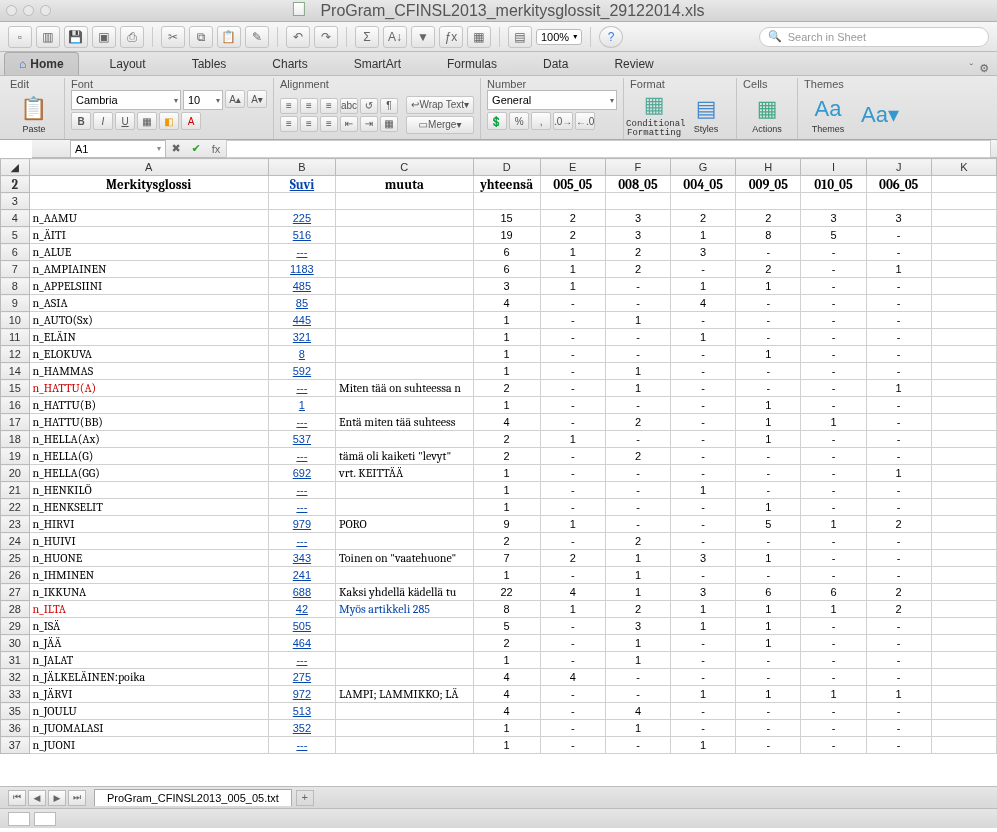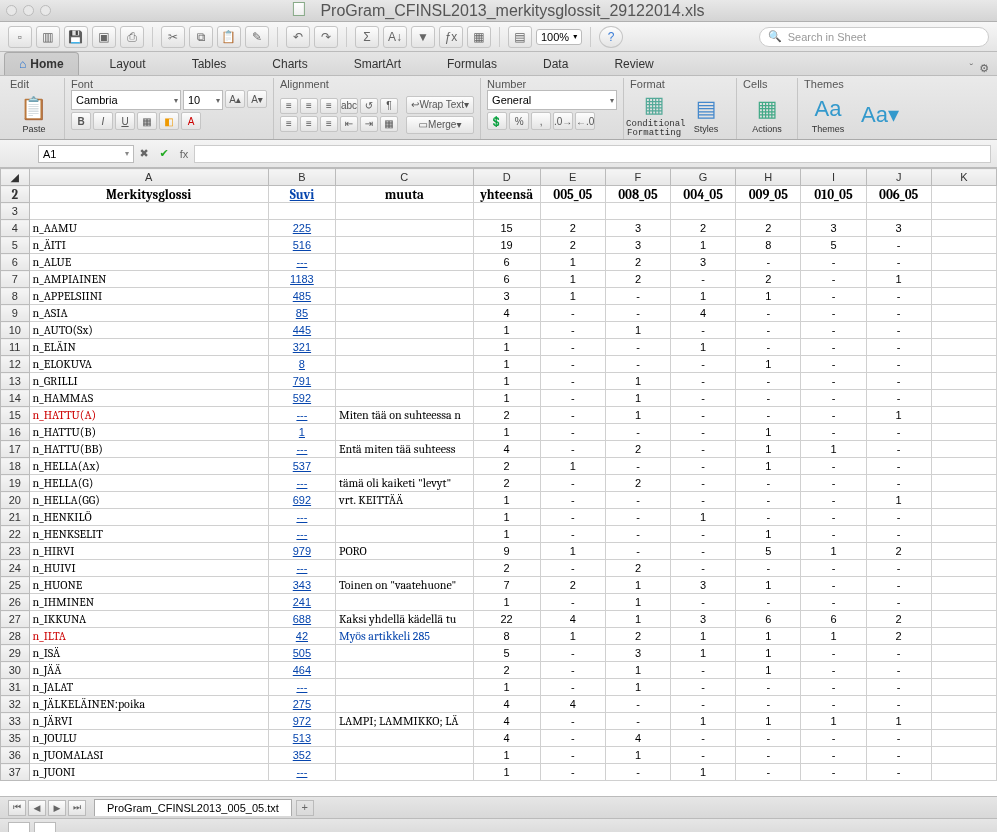--- a/index.html
+++ b/index.html
@@ -35,21 +35,21 @@
 .rgroup .gbody { flex: 1; display: flex; align-items: center; gap: 4px; }
 .big-btn { display: flex; flex-direction: column; align-items: center; justify-content: center; width: 48px; height: 48px; font-size: 9px; color: #333; gap: 2px; }
 .big-btn .ico { font-size: 22px; }
 .small-btn { width: 20px; height: 18px; background: linear-gradient(#fdfdfd,#e4e4e4); border: 1px solid #c5c5c5; border-radius: 2px; display: inline-flex; align-items: center; justify-content: center; font-size: 10px; color: #555; }
 .font-select { height: 20px; border: 1px solid #bbb; background: #fff; font-size: 11px; padding: 0 14px 0 4px; display: inline-flex; align-items: center; position: relative; }
 .font-select::after { content: "▾"; position: absolute; right: 2px; color: #666; font-size: 8px; }
 .align-grid { display: grid; grid-template-columns: repeat(6, 18px); grid-auto-rows: 16px; gap: 2px; }
 .align-grid .small-btn { width: 18px; height: 16px; }
 
 
-.namebar { height: 28px; background: linear-gradient(#f4f4f4,#e6e6e6); border-bottom: 1px solid #bbb; display: flex; align-items: center; }
+.namebar { height: 18px; background: linear-gradient(#f4f4f4,#e6e6e6); border-bottom: 1px solid #bbb; display: flex; align-items: center; margin-left: 32px; }
 .namebox { width: 96px; border: 1px solid #bbb; background: #fff; height: 18px; margin-left: 38px; display: flex; align-items: center; padding: 0 4px; font-size: 11px; }
 .namebox .dd { margin-left: auto; color: #888; font-size: 8px; }
 .fx-btn { width: 20px; text-align: center; color: #666; }
 .formula-input { flex: 1; height: 18px; border: 1px solid #ccc; background: #fff; margin-right: 6px; }
 
 
 .sheet-wrap { position: relative; height: calc(832px - 22px - 30px - 24px - 64px - 22px - 22px - 20px); overflow: hidden; }
 .grid { border-collapse: collapse; table-layout: fixed; width: 100%; }
 .grid th, .grid td { border: 1px solid #d0d0d0; height: 17px; padding: 0 3px; font-size: 11px; white-space: nowrap; overflow: hidden; }
 .grid thead th { background: linear-gradient(#f5f5f5,#e7e7e7); color: #333; font-weight: normal; text-align: center; height: 17px; border-color: #bbb; position: sticky; top: 0; }
@@ -443,34 +443,20 @@
           <td>1</td>
           <td>-</td>
           <td>-</td>
           <td>-</td>
           <td>1</td>
           <td>-</td>
           <td>-</td>
           <td></td>
         </tr>
         <tr class="data">
-          <td class="rowhdr">13</td>
-          <td class="lbl">n_GRILLI</td>
-          <td class="link">791</td>
-          <td class="note"></td>
-          <td>1</td>
-          <td>-</td>
-          <td>1</td>
-          <td>-</td>
-          <td>-</td>
-          <td>-</td>
-          <td>-</td>
-          <td></td>
-        </tr>
-        <tr class="data">
           <td class="rowhdr">14</td>
           <td class="lbl">n_HAMMAS</td>
           <td class="link">592</td>
           <td class="note"></td>
           <td>1</td>
           <td>-</td>
           <td>1</td>
           <td>-</td>
           <td>-</td>
           <td>-</td>

